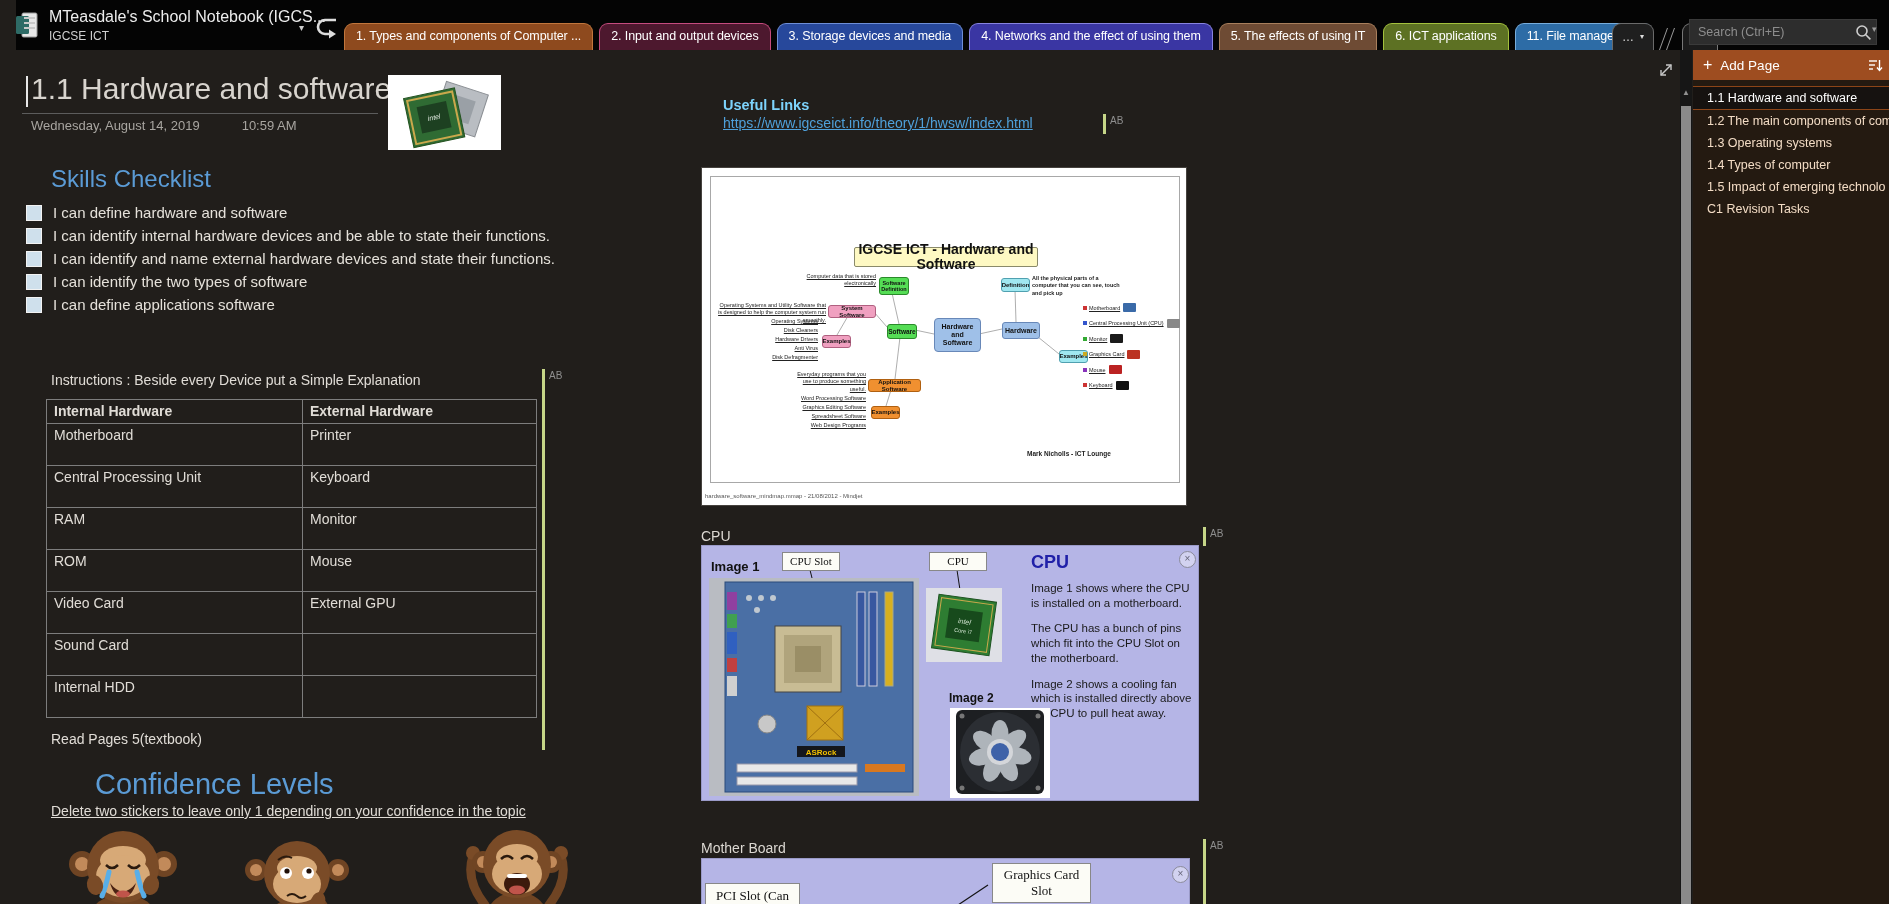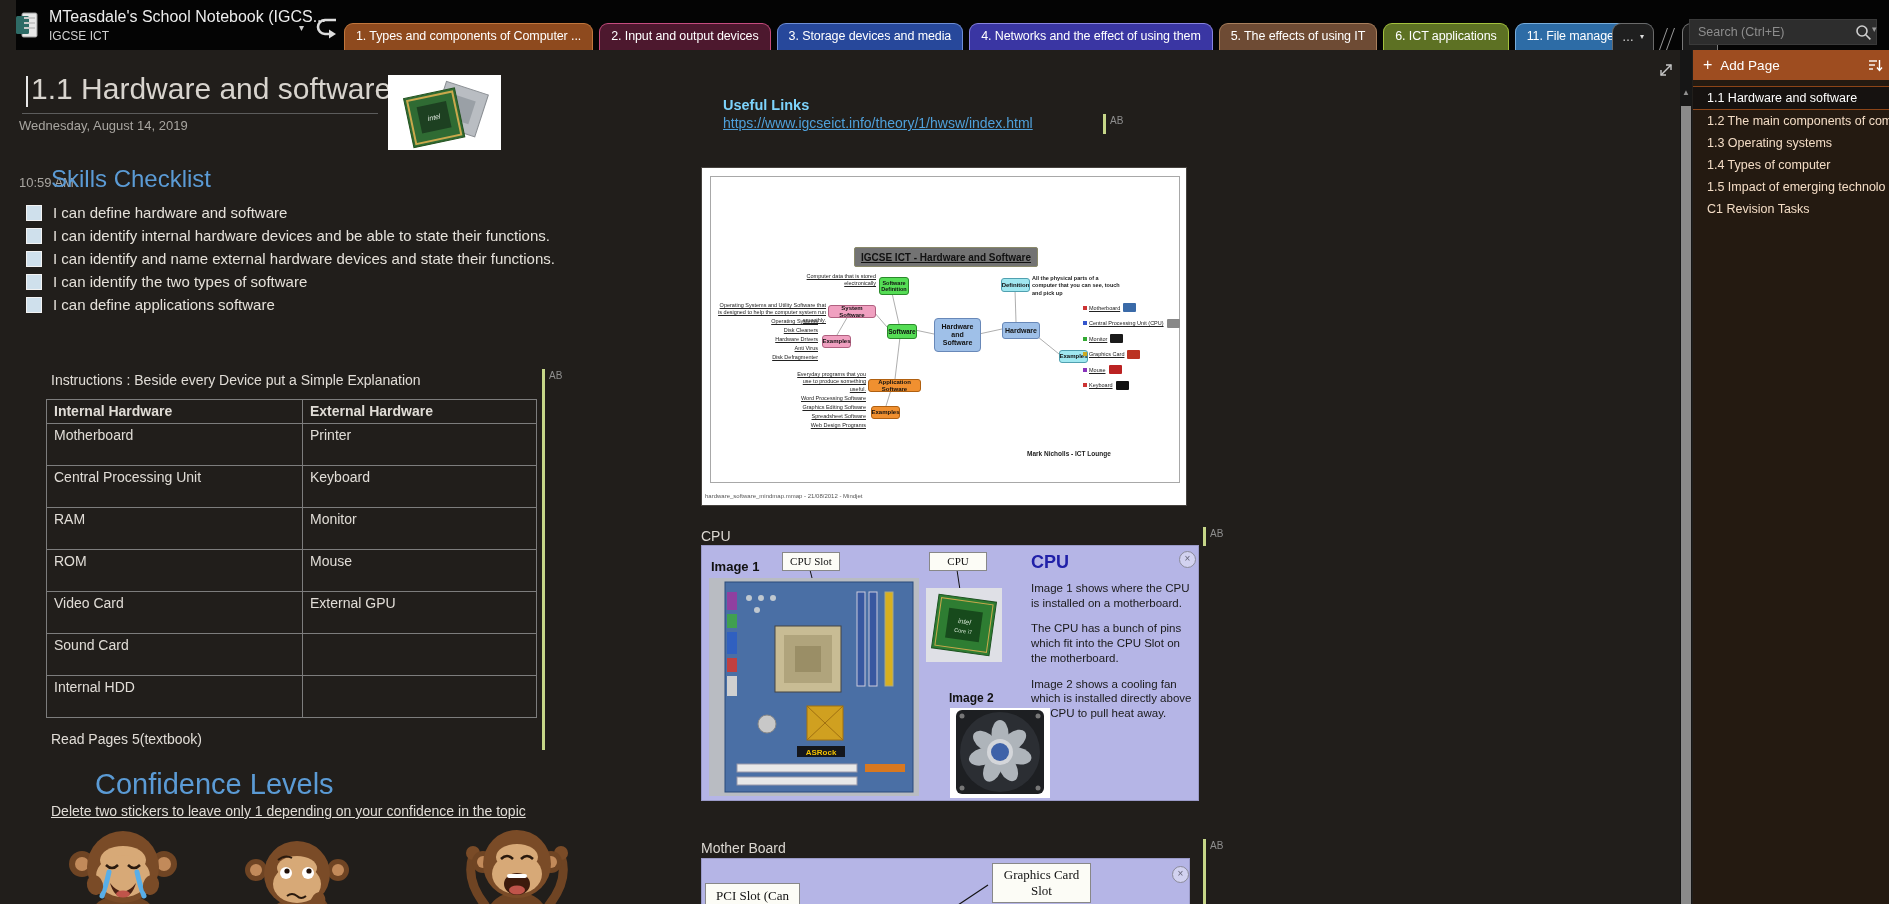--- a/index.html
+++ b/index.html
@@ -41,21 +41,21 @@
   .sb-plus{font-size:16px;font-weight:400;margin-right:8px;}
   .sb-sort{position:absolute;right:6px;top:8px;width:15px;height:15px;cursor:pointer;}
   .sb-list{position:absolute;left:0;top:36px;width:196px;}
   .sb-item{height:22px;display:flex;align-items:center;padding-left:14px;font-size:12.5px;color:#f3dcc5;
        cursor:pointer;white-space:nowrap;overflow:hidden;}
   .sb-item.selected{background:#161210;border-top:1px solid #8c4518;border-bottom:1px solid #8c4518;color:#fff;}
   
   .cursor{position:absolute;left:26px;top:76px;width:1.5px;height:31px;background:#e8e8e8;}
   .page-title{position:absolute;left:31px;top:72px;font-size:30px;color:#d8d4ce;font-weight:normal;}
   .title-rule{position:absolute;left:22px;top:113px;width:356px;height:1px;background:#5c5c5c;}
-  .date-row{position:absolute;left:19px;top:118px;font-size:13px;color:#a8a5a0;display:flex;gap:42px;flex-direction:column;}
+  .date-row{position:absolute;left:31px;top:118px;font-size:13px;color:#a8a5a0;display:flex;gap:42px;}
   .intel-img{position:absolute;left:388px;top:75px;width:113px;height:75px;background:#fff;}
   .skills-h{position:absolute;left:51px;top:165px;font-size:24px;color:var(--heading_blue,#5B9BD5);}
   .chk-list{position:absolute;left:26px;top:201px;}
   .chk-row{display:flex;align-items:center;height:23px;}
   .chk-box{width:14px;height:14px;background:#cfe0ec;border:1.5px solid #f2f2f2;margin-right:11px;cursor:pointer;flex:0 0 auto;}
   .chk-label{font-size:15px;color:#e5e1da;white-space:nowrap;}
   .instructions{position:absolute;left:51px;top:372px;font-size:14px;color:#e0dcd6;}
   .ab{position:absolute;display:flex;align-items:flex-start;}
   .ab .ab-line{width:3px;background:var(--author_green,#C6D688);}
   .ab .ab-txt{font-size:10px;color:#8f8f8f;margin-left:4px;margin-top:1px;}
@@ -72,21 +72,21 @@
   
   .useful-h{position:absolute;left:723px;top:97px;font-size:14.5px;font-weight:bold;color:#7dd3fc;}
   .useful-link{position:absolute;left:723px;top:115px;font-size:14px;color:var(--link_blue,#4FA0DA);
        text-decoration:underline;cursor:pointer;}
   
   .mindmap{position:absolute;left:701px;top:167px;width:486px;height:339px;background:#ffffff;border:1px solid #46423e;box-sizing:border-box;}
   .mm-frame{position:absolute;left:8px;top:8px;width:468px;height:305px;border:1px solid #a8a8a8;}
   .mm-lines{position:absolute;left:0;top:0;width:486px;height:339px;}
   .mm-box{position:absolute;border:1px solid #777;border-radius:3px;color:#111;font-weight:bold;
        display:flex;align-items:center;justify-content:center;text-align:center;line-height:1.1;}
-  .mm-title{left:152px;top:79px;width:182px;height:18px;background:#737373;border-color:#8a8a6a;font-size:10px;border-radius:2px;text-decoration:underline;}
+  .mm-title{left:152px;top:79px;width:182px;height:18px;background:#fef9c3;border-color:#8a8a6a;font-size:14px;border-radius:2px;}
   .mm-center{left:232px;top:150px;width:45px;height:32px;background:#9fc0e8;border-color:#6888b8;font-size:7px;border-radius:4px;flex-direction:column;}
   .mm-green{background:#55dd55;border-color:#2a8a2a;}
   .mm-pink{background:#f0a0c0;border-color:#b06080;}
   .mm-orange{background:#f09030;border-color:#b06010;}
   .mm-cyan{background:#a0e8f0;border-color:#50a0b0;}
   .mm-blue{background:#9fc0e8;border-color:#6888b8;}
   .mm-txt{position:absolute;font-size:5.5px;color:#222;line-height:1.35;}
   .mm-txt.u, .mm-li{text-decoration:underline;}
   .mm-list{position:absolute;}
   .mm-li{font-size:5.5px;color:#222;line-height:1.38;margin-bottom:1.5px;}

